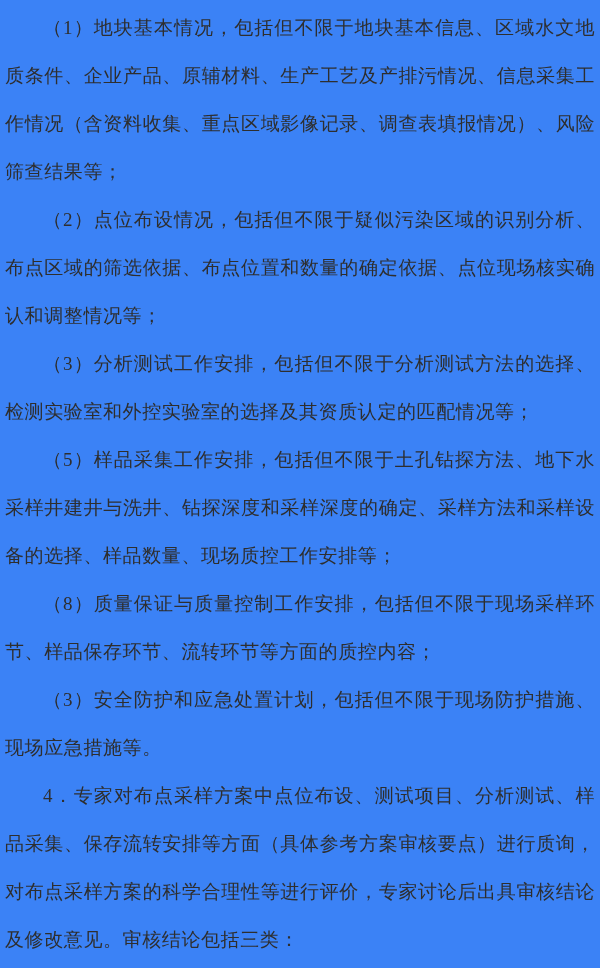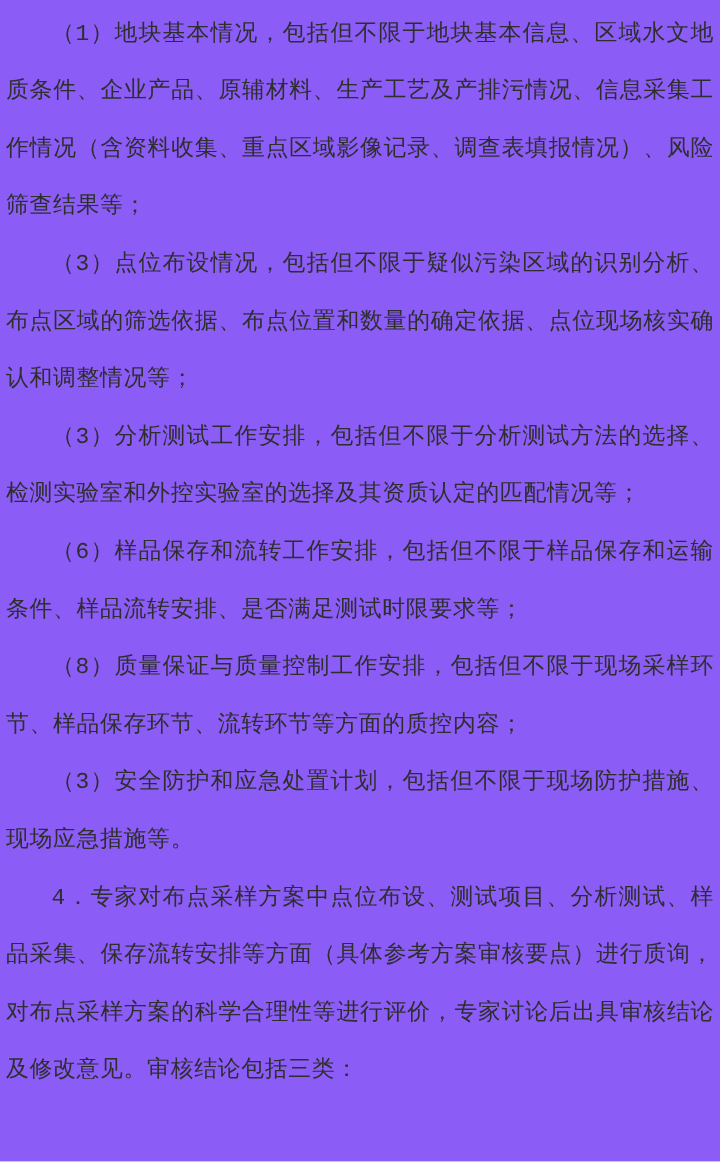--- a/index.html
+++ b/index.html
@@ -4,23 +4,23 @@
 <style>
   * { margin: 0; padding: 0; box-sizing: border-box; }
   html, body {
     background: #ffffff;
   }
   .page {
     position: relative;
     width: 600px;
     height: 968px;
     margin: 0 auto;
-    background: #8b5cf6;
+    background: #3b82f6;
     overflow: hidden;
-    font-family: Liberation Mono, monospace;
+    font-family: Liberation Serif, serif;
   }
   .doc-body {
     padding: 4px 5px 0 5px;
     color: #2e2e2e;
     font-size: 19px;
     line-height: 48px;
     text-align: justify;
     text-justify: inter-character;
     letter-spacing: 0.6px;
   }
@@ -29,20 +29,20 @@
     margin: 0;
     font-weight: 500;
   }
 </style>
 </head>
 <body>
 
 <div class="page">
   <div class="doc-body">
     <p>（1）地块基本情况，包括但不限于地块基本信息、区域水文地质条件、企业产品、原辅材料、生产工艺及产排污情况、信息采集工作情况（含资料收集、重点区域影像记录、调查表填报情况）、风险筛查结果等；</p>
-    <p>（3）点位布设情况，包括但不限于疑似污染区域的识别分析、布点区域的筛选依据、布点位置和数量的确定依据、点位现场核实确认和调整情况等；</p>
+    <p>（2）点位布设情况，包括但不限于疑似污染区域的识别分析、布点区域的筛选依据、布点位置和数量的确定依据、点位现场核实确认和调整情况等；</p>
     <p>（3）分析测试工作安排，包括但不限于分析测试方法的选择、检测实验室和外控实验室的选择及其资质认定的匹配情况等；</p>
-    <p>（6）样品保存和流转工作安排，包括但不限于样品保存和运输条件、样品流转安排、是否满足测试时限要求等；</p>
+    <p>（5）样品采集工作安排，包括但不限于土孔钻探方法、地下水采样井建井与洗井、钻探深度和采样深度的确定、采样方法和采样设备的选择、样品数量、现场质控工作安排等；</p>
     <p>（8）质量保证与质量控制工作安排，包括但不限于现场采样环节、样品保存环节、流转环节等方面的质控内容；</p>
     <p>（3）安全防护和应急处置计划，包括但不限于现场防护措施、现场应急措施等。</p>
     <p>4．专家对布点采样方案中点位布设、测试项目、分析测试、样品采集、保存流转安排等方面（具体参考方案审核要点）进行质询，对布点采样方案的科学合理性等进行评价，专家讨论后出具审核结论及修改意见。审核结论包括三类：</p>
   </div>
 </div>
 
 </body></html>

